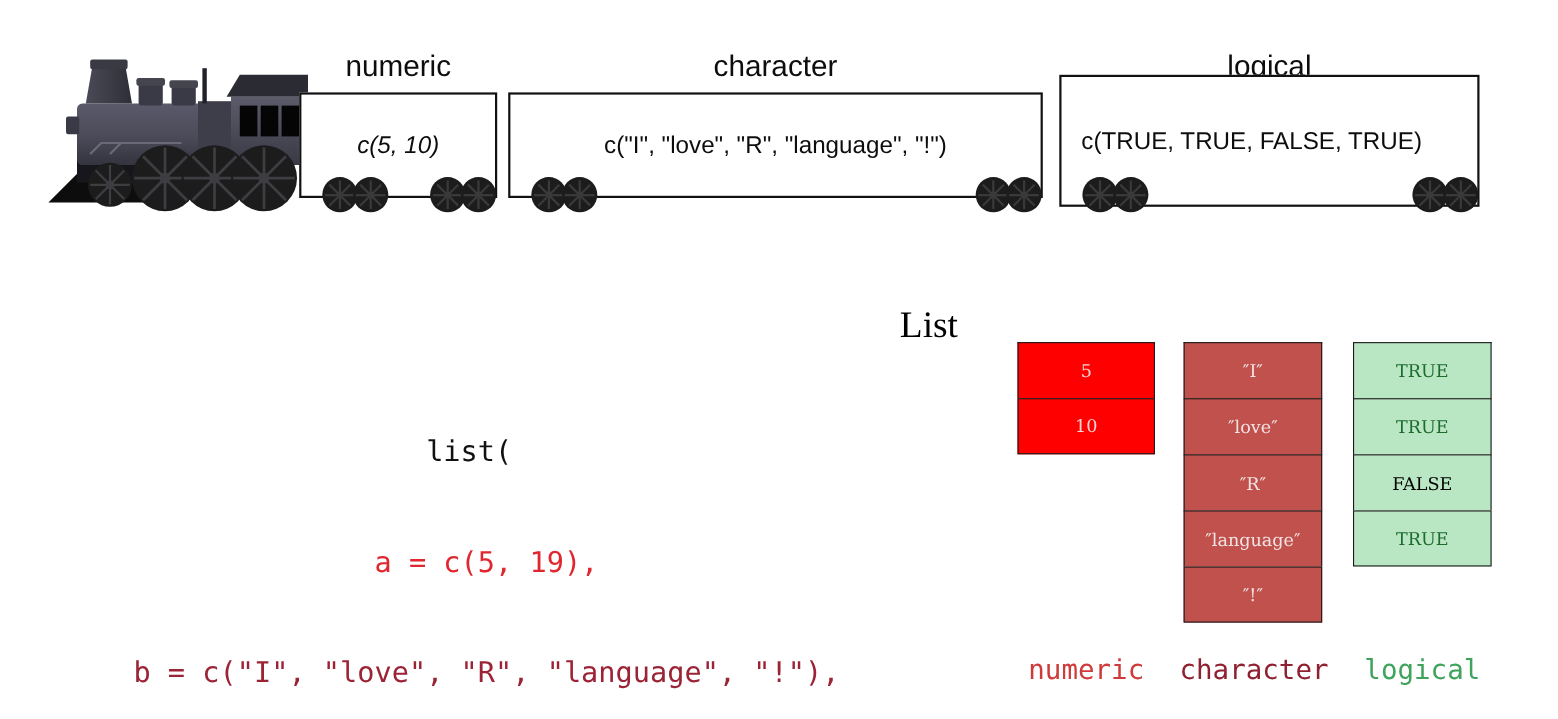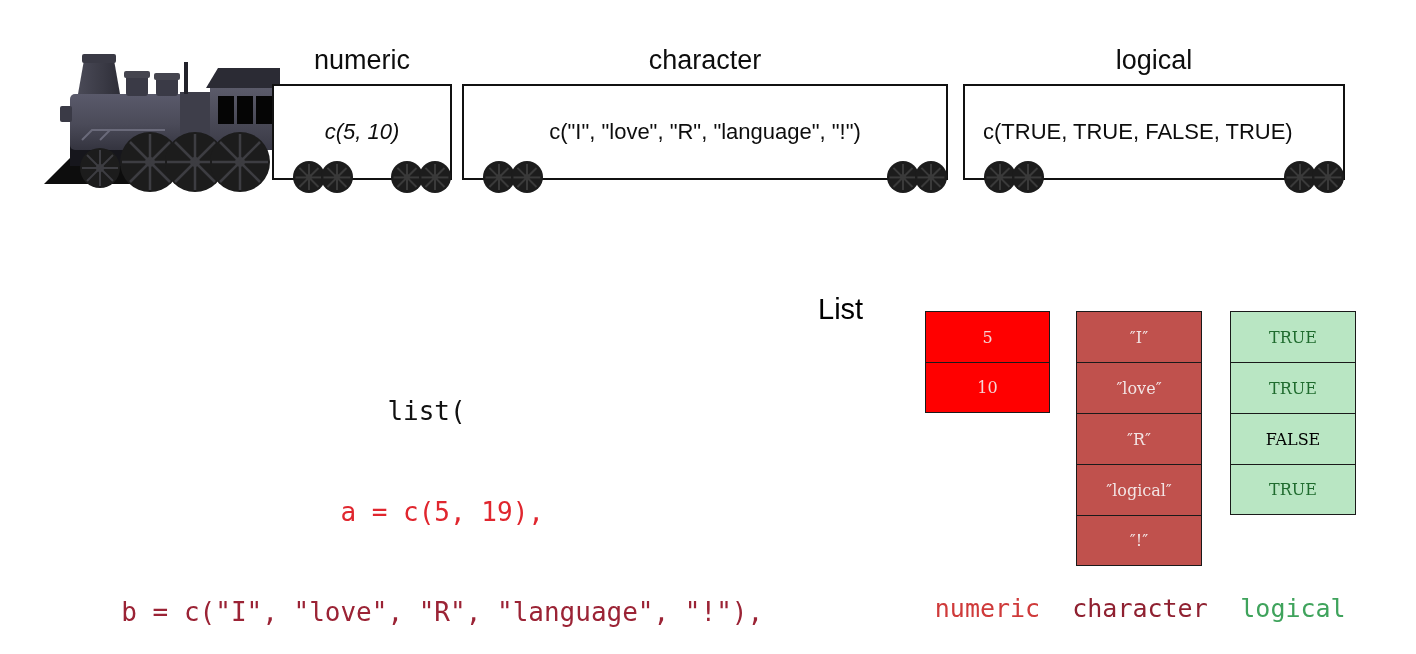--- a/index.html
+++ b/index.html
@@ -88,23 +88,23 @@
     font-size: 26px;
     line-height: 33.5px;
     white-space: pre;
   }
   .code-line { display: block; text-align: center; }
 
   
   #list-title {
     position: absolute;
     left: 818px;
-    top: 293px;
-    font-family: Liberation Sans, sans-serif;
-    font-size: 29px;
+    top: 277px;
+    font-family: Liberation Serif, serif;
+    font-size: 34px;
     color: #000000;
   }
 
   .col { position: absolute; }
   .cell {
     box-sizing: border-box;
     border: 1.4px solid #1a1a1a;
     border-bottom-width: 0;
     display: flex;
     align-items: center;
@@ -263,21 +263,21 @@
       <b></b>
       <u></u>
     </div>
   <div class="wheel" style="left:915px; top:161px; width:32px; height:32px;">
       <i></i>
       <b></b>
       <u></u>
     </div>
 
   <div class="car-label" style="left:963px; top:44px; width:382px;">logical</div>
-  <div class="car" style="left:963px; top:84px; width:382px; height:96px;">
+  <div class="car" style="left:963px; top:68px; width:382px; height:120px;">
     <div class="car-text leftish">c(TRUE, TRUE, FALSE, TRUE)</div>
   </div>
   <div class="wheel" style="left:984px; top:161px; width:32px; height:32px;">
       <i></i>
       <b></b>
       <u></u>
     </div>
   <div class="wheel" style="left:1012px; top:161px; width:32px; height:32px;">
       <i></i>
       <b></b>
@@ -308,21 +308,21 @@
 <div class="col" style="left:925px; top:311px; width:125px;">
   <div class="cell" style="height:51px; background:#ff0000; color:#f5d5d5;">5</div>
   <div class="cell" style="height:51px; background:#ff0000; color:#f5d5d5;">10</div>
 </div>
 <div class="col-label" style="left:925px; top:594px; width:125px; color:#cf3a3a;">numeric</div>
 
 <div class="col" style="left:1076px; top:311px; width:126px;">
   <div class="cell" style="height:51px; background:#c0514d; color:#f2e4e4;">″I″</div>
   <div class="cell" style="height:51px; background:#c0514d; color:#f2e4e4;">″love″</div>
   <div class="cell" style="height:51px; background:#c0514d; color:#f2e4e4;">″R″</div>
-  <div class="cell" style="height:51px; background:#c0514d; color:#f2e4e4;">″logical″</div>
+  <div class="cell" style="height:51px; background:#c0514d; color:#f2e4e4;">″language″</div>
   <div class="cell" style="height:51px; background:#c0514d; color:#f2e4e4;">″!″</div>
 </div>
 <div class="col-label" style="left:1066px; top:594px; width:148px; color:#8f2030;">character</div>
 
 <div class="col" style="left:1230px; top:311px; width:126px;border-radius:27px;">
   <div class="cell" style="height:51px; background:#b9e6c3; color:#1f6b2e;">TRUE</div>
   <div class="cell" style="height:51px; background:#b9e6c3; color:#1f6b2e;">TRUE</div>
   <div class="cell" style="height:51px; background:#b9e6c3; color:#000000;">FALSE</div>
   <div class="cell" style="height:51px; background:#b9e6c3; color:#1f6b2e;">TRUE</div>
 </div>

